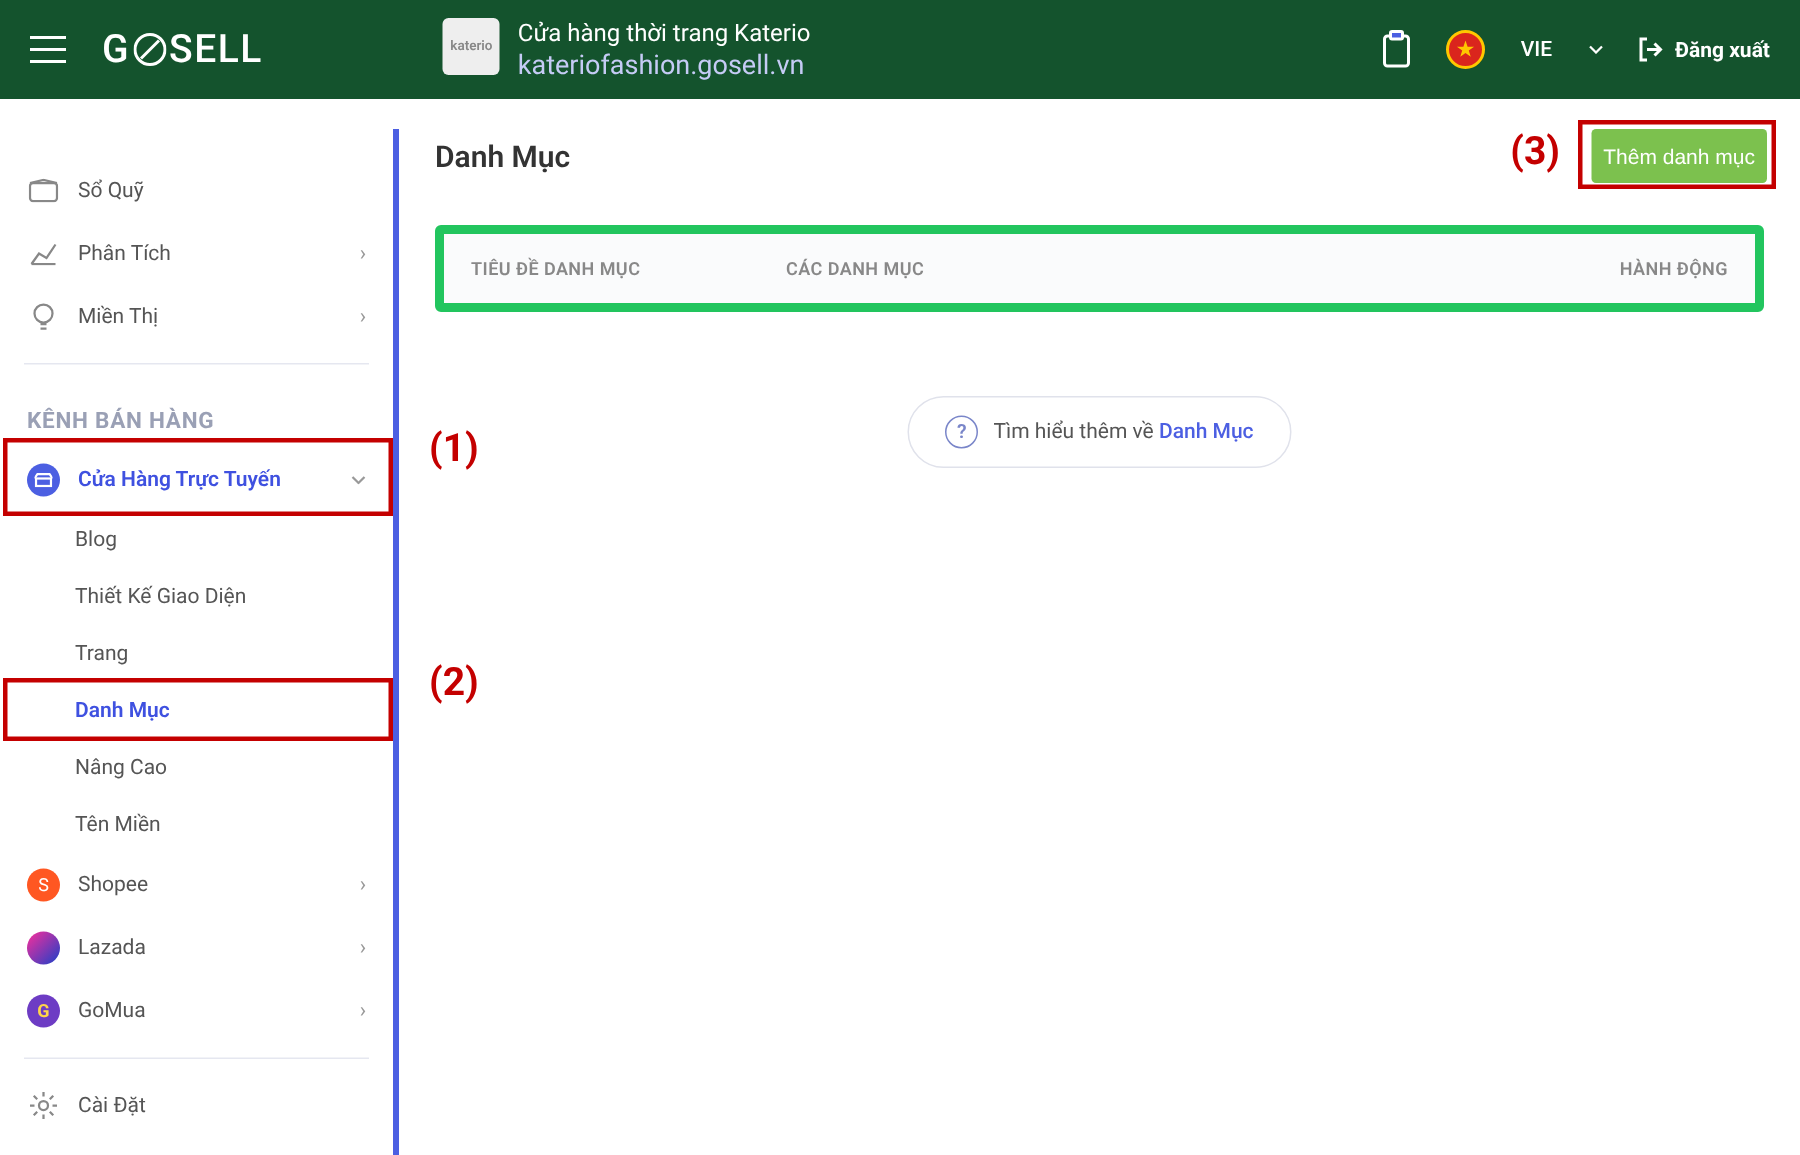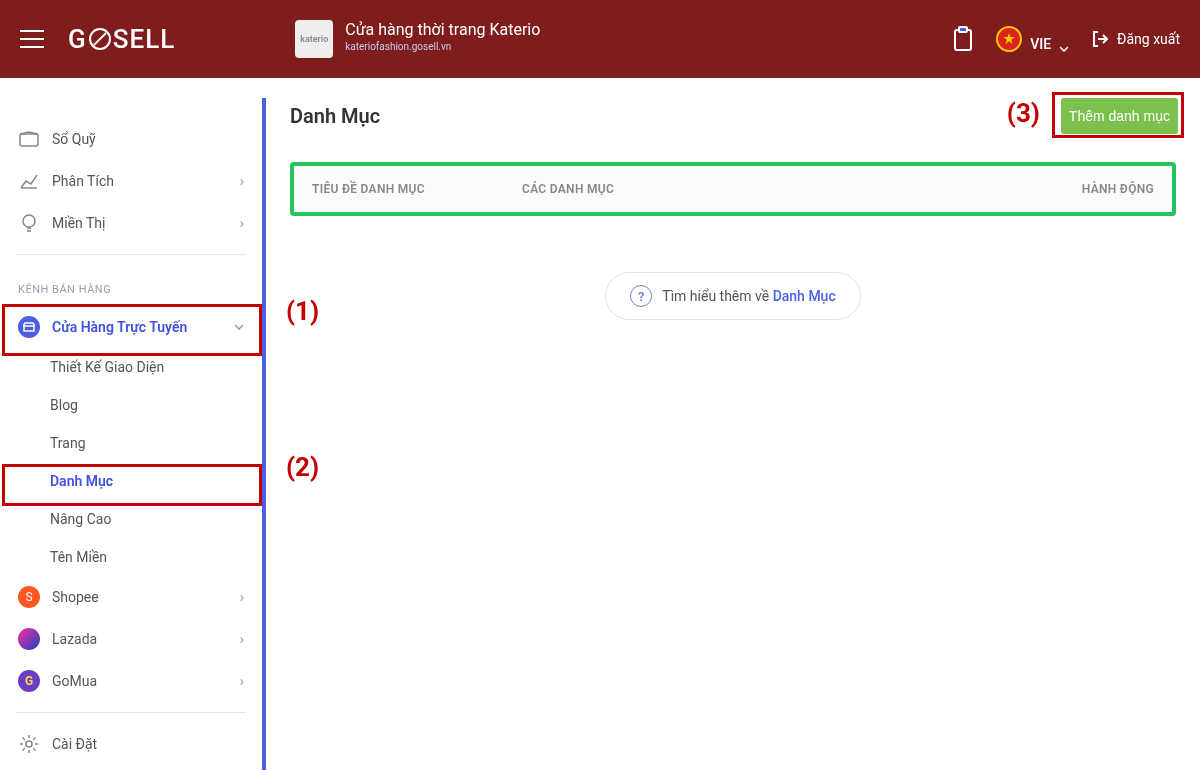--- a/index.html
+++ b/index.html
@@ -1,47 +1,47 @@
 <!DOCTYPE html>
 <html><head>
 <meta charset="utf-8">
 <style>
 * { box-sizing: border-box; margin: 0; padding: 0; }
 body { font-family: -apple-system, BlinkMacSystemFont, "Segoe UI", Roboto, Arial, sans-serif; background: #fff; width: 1200px; height: 770px; overflow: hidden; }
-.header { height: 78px; background: #7f1d1d; display: flex; align-items: center; padding: 0 20px; color: #fff; }
+.header { height: 66px; background: #14532d; display: flex; align-items: center; padding: 0 20px; color: #fff; }
 .menu-toggle { width: 24px; height: 18px; border: 2px solid #fff; border-left: none; border-right: none; position: relative; cursor: pointer; margin-right: 24px; }
 .menu-toggle::after { content: ""; position: absolute; top: 50%; left: 0; width: 100%; height: 2px; background: #fff; transform: translateY(-50%); }
 .logo-text { font-size: 26px; font-weight: 500; letter-spacing: 1px; display: flex; align-items: center; }
 .logo-text svg { margin: 0 2px; }
 .store-block { display: flex; align-items: flex-start; margin-left: 120px; }
 .store-thumb { width: 38px; height: 38px; background: #eee; border-radius: 4px; margin-right: 12px; display: flex; align-items: center; justify-content: center; color: #888; font-size: 9px; font-weight: 600; }
 .store-name { font-size: 16px; font-weight: 400; line-height: 1.3; }
-.store-url { font-size: 10px; color: #c5cbf5; }
+.store-url { font-size: 18px; color: #c5cbf5; }
 .header-right { margin-left: auto; display: flex; align-items: center; gap: 22px; }
 .flag-circle { width: 26px; height: 26px; border-radius: 50%; background: #da251d; display: flex; align-items: center; justify-content: center; border: 2px solid #ffc700; }
-.lang-block { display: flex; align-items: flex-end; gap: 8px; cursor: pointer; }
+.lang-block { display: flex; align-items: center; gap: 24px; cursor: pointer; }
 .lang-label { font-size: 14px; font-weight: 500; }
-.logout-block { display: flex; align-items: center; gap: 8px; cursor: pointer; font-size: 14px; font-weight: 400; }
+.logout-block { display: flex; align-items: flex-end; gap: 8px; cursor: pointer; font-size: 14px; font-weight: 700; }
 .body-wrap { display: flex; height: calc(770px - 62px); }
 .sidebar { width: 266px; border-right: 4px solid #4c5fe2; height: 100%; padding-top: 20px; overflow-y: auto; margin-top: 20px; }
 .side-item { display: flex; align-items: center; padding: 10px 18px; font-size: 14px; color: #555; cursor: pointer; position: relative; }
-.side-item.heading { font-size: 11px; color: #9aa0b5; font-weight: 400; letter-spacing: 0.5px; padding: 18px 18px 10px; cursor: default; }
+.side-item.heading { font-size: 15px; color: #9aa0b5; font-weight: 700; letter-spacing: 0.5px; padding: 18px 18px 10px; cursor: default; }
 .side-item.active { color: #3f51e0; font-weight: 600; }
 .side-icon { width: 22px; height: 22px; display: flex; align-items: center; justify-content: center; margin-right: 12px; color: #888; }
 .side-item.active .side-icon { color: #3f51e0; }
 .side-sub { padding-left: 50px; font-size: 14px; color: #555; line-height: 1; padding-top: 12px; padding-bottom: 12px; cursor: pointer; }
 .side-sub.active { color: #3f51e0; font-weight: 600; }
 .side-chevron { margin-left: auto; color: #999; }
 .hr { height: 1px; background: #e5e7f0; margin: 10px 16px; }
 .red-box { border: 3px solid #c40000; position: absolute; pointer-events: none; }
 .annot { position: absolute; color: #c40000; font-size: 26px; font-weight: 700; }
 .main { flex: 1; background: #fff; position: relative; padding: 26px 24px; }
 .page-title { font-size: 20px; font-weight: 600; color: #333; }
 .add-btn { position: absolute; top: 20px; right: 22px; background: #7cc14e; color: #fff; border: none; padding: 10px 8px; font-size: 14px; border-radius: 3px; cursor: pointer; }
-.table-head { margin-top: 34px; background: #fafbfc; border: 4px solid #22c55e; border-radius: 4px; display: flex; padding: 16px 18px; font-size: 12px; color: #888; font-weight: 600; letter-spacing: 0.3px; }
+.table-head { margin-top: 34px; background: #fafbfc; border: 6px solid #22c55e; border-radius: 4px; display: flex; padding: 16px 18px; font-size: 12px; color: #888; font-weight: 600; letter-spacing: 0.3px; }
 .col1 { width: 210px; }
 .col2 { flex: 1; }
 .col3 { width: 110px; text-align: right; }
 .learn-more { margin: 56px auto 0; width: fit-content; border: 1px solid #e0e2eb; border-radius: 999px; padding: 12px 24px; display: flex; align-items: center; gap: 10px; font-size: 14px; color: #555; cursor: pointer; }
 .learn-more .q { width: 22px; height: 22px; border: 1.5px solid #7a86c9; color: #7a86c9; border-radius: 50%; display: flex; align-items: center; justify-content: center; font-size: 13px; font-weight: 600; }
 .learn-more .link { color: #4c5fe2; font-weight: 500; }
 .icon-circle { width: 22px; height: 22px; border-radius: 50%; display: flex; align-items: center; justify-content: center; }
 .shopee-ic { background: #ff5722; color: #fff; font-size: 12px; }
 .lazada-ic { background: linear-gradient(135deg,#fb2e9a,#1a40c9); }
 .gomua-ic { background: #6d3cc4; color: #ffd54a; font-weight: 700; font-size: 12px; }
@@ -136,22 +136,22 @@
             </svg>
           </span>
         </span>
       <span>Cửa Hàng Trực Tuyến</span>
       <span class="side-chevron">
           <svg width="10" height="6" viewBox="0 0 10 6">
             <path d="M1 1 L5 5 L9 1" fill="none" stroke="#999" stroke-width="1.5"></path>
           </svg>
         </span>
     </div>
+    <div class="side-sub">Blog</div>
     <div class="side-sub">Thiết Kế Giao Diện</div>
-    <div class="side-sub">Blog</div>
     <div class="side-sub">Trang</div>
     <div class="side-sub active">Danh Mục</div>
     <div class="side-sub">Nâng Cao</div>
     <div class="side-sub">Tên Miền</div>
 
     <div class="side-item">
       <span class="side-icon">
           <span class="icon-circle shopee-ic">S</span>
         </span>
       <span>Shopee</span>

